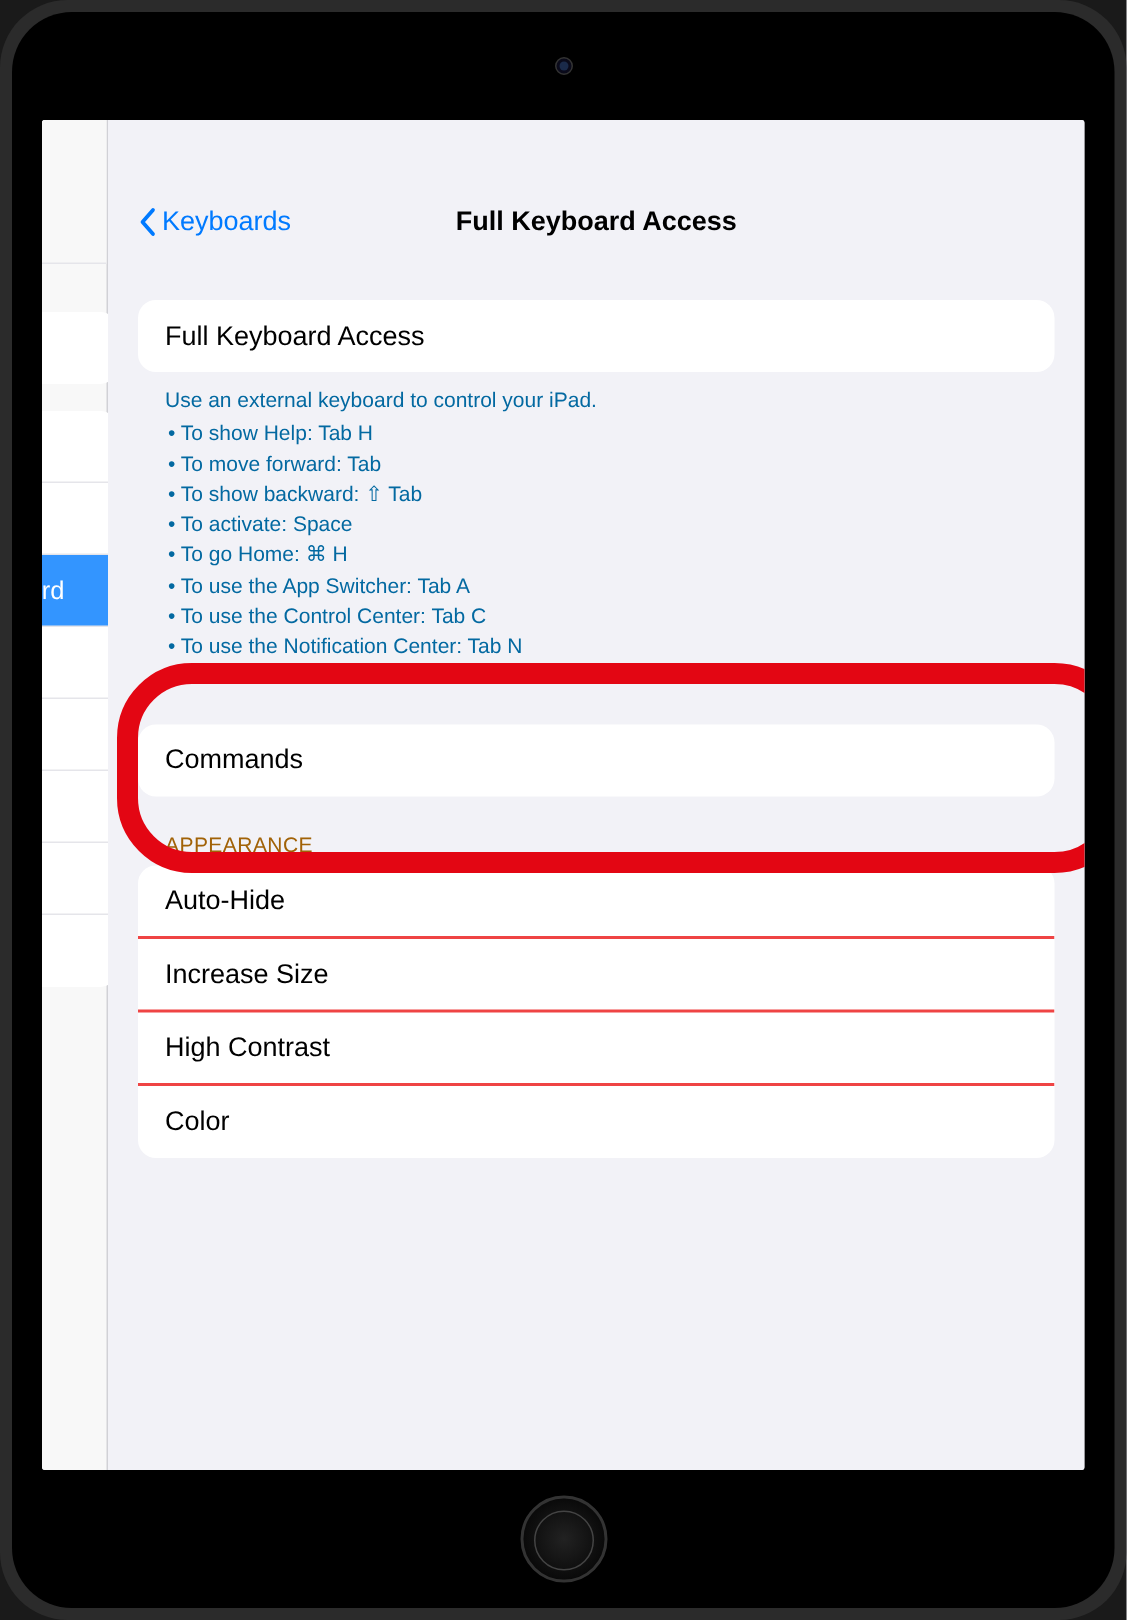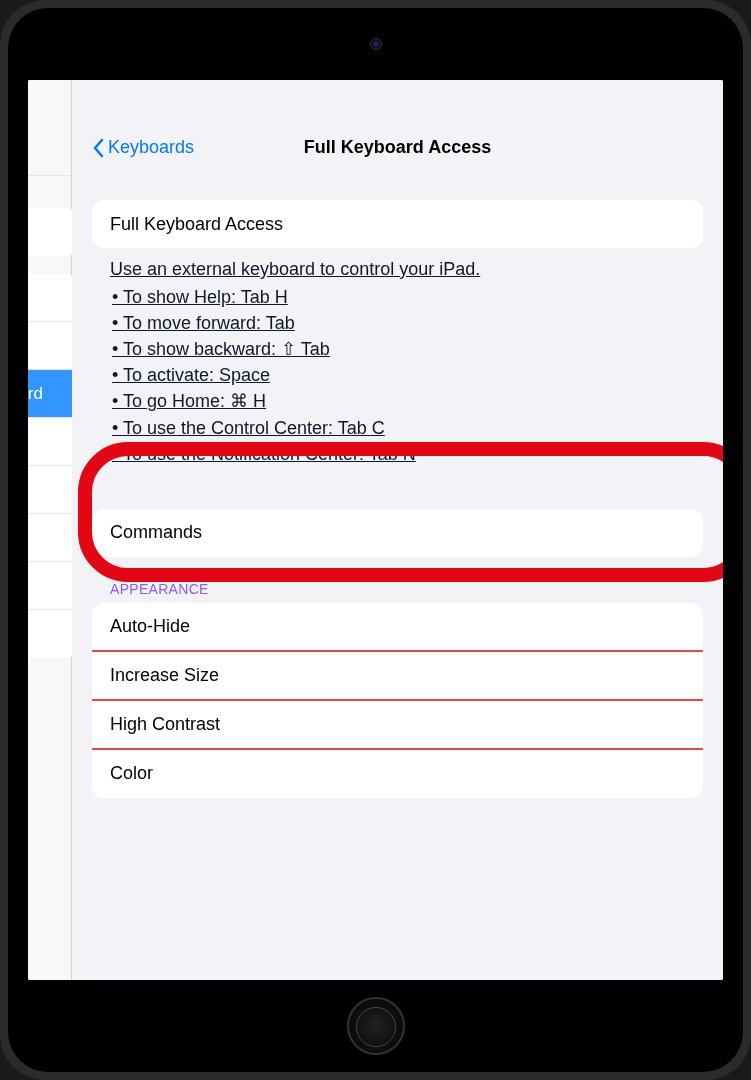--- a/index.html
+++ b/index.html
@@ -150,37 +150,36 @@
       min-height: 48px;
       display: flex;
       align-items: center;
       padding: 13px 18px;
       font-size: 18px;
       color: #000;
       border-bottom: 2px solid #ef4444;
     }
     .row:last-child { border-bottom: none; }
     .footer-text {
-      font-size: 18px;
-      color: #0f172a;
+      font-size: 14px;
+      color: #0369a1;
       padding: 8px 18px 0 18px;
       line-height: 1.45;
-      text-decoration: underline;
     }
     .footer-text ul {
       list-style: none;
       margin-top: 2px;
     }
     .footer-text li::before {
       content: "• ";
       margin-left: 2px;
     }
     .section-header {
       font-size: 14px;
-      color: #8b5cf6;
+      color: #a16207;
       text-transform: uppercase;
       padding: 24px 18px 6px 18px;
       letter-spacing: 0.3px;
     }
     .group.after-header { margin-top: 0; }
     .highlight-ring {
       position: absolute;
       border: 14px solid #e30613;
       border-radius: 50px;
       pointer-events: none;
@@ -238,20 +237,21 @@
             </div>
           </div>
           <div class="footer-text">
             <div>Use an external keyboard to control your iPad.</div>
             <ul>
               <li>To show Help: Tab H</li>
               <li>To move forward: Tab</li>
               <li>To show backward: ⇧ Tab</li>
               <li>To activate: Space</li>
               <li>To go Home: ⌘ H</li>
+              <li>To use the App Switcher: Tab A</li>
               <li>To use the Control Center: Tab C</li>
               <li>To use the Notification Center: Tab N</li>
             </ul>
           </div>
 
           <div class="group" id="commands-group" style="margin-top:42px;">
             <div class="row">
               <span>Commands</span>
             </div>
           </div>

